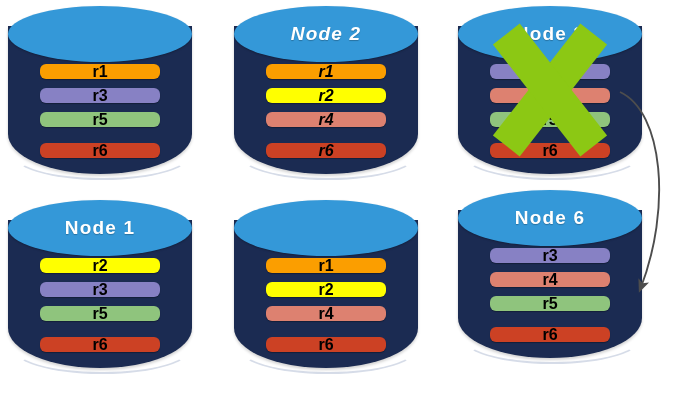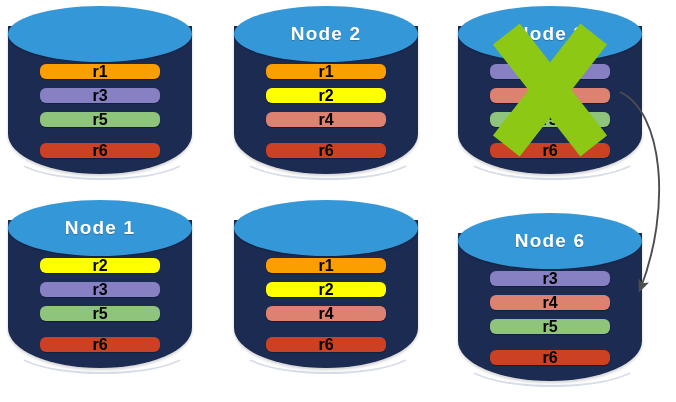--- a/index.html
+++ b/index.html
@@ -145,21 +145,21 @@
       <div class="cyl-body" style="background: rgb(27, 43, 82);"></div>
       <div class="cyl-bottom-arc"></div>
       <div class="cyl-top" style="background: rgb(52, 152, 216);"></div>
       <div class="replicas">
         <div class="replica" style="background: rgb(251, 158, 0);">r1</div>
         <div class="replica" style="background: rgb(135, 129, 196);">r3</div>
         <div class="replica" style="background: rgb(143, 196, 125);">r5</div>
         <div class="replica" style="background: rgb(204, 65, 36);">r6</div>
       </div>
     </div>
-    <div class="node" style="left: 228px; top: 4px;">
+    <div class="node" style="left: 228px; top: 4px; font-style: italic;">
       <div class="cyl-body" style="background: rgb(27, 43, 82);"></div>
       <div class="cyl-bottom-arc"></div>
       <div class="cyl-top" style="background: rgb(52, 152, 216);"></div>
       <div class="node-label">Node  2</div>
       <div class="replicas">
         <div class="replica" style="background: rgb(251, 158, 0);">r1</div>
         <div class="replica" style="background: rgb(255, 255, 0);">r2</div>
         <div class="replica" style="background: rgb(221, 129, 112);">r4</div>
         <div class="replica" style="background: rgb(204, 65, 36);">r6</div>
       </div>
@@ -196,21 +196,21 @@
       <div class="cyl-body" style="background: rgb(27, 43, 82);"></div>
       <div class="cyl-bottom-arc"></div>
       <div class="cyl-top" style="background: rgb(52, 152, 216);"></div>
       <div class="replicas">
         <div class="replica" style="background: rgb(251, 158, 0);">r1</div>
         <div class="replica" style="background: rgb(255, 255, 0);">r2</div>
         <div class="replica" style="background: rgb(221, 129, 112);">r4</div>
         <div class="replica" style="background: rgb(204, 65, 36);">r6</div>
       </div>
     </div>
-    <div class="node" style="left: 452px; top: 211px;">
+    <div class="node" style="left: 452px; top: 188px;">
       <div class="cyl-body" style="background: rgb(27, 43, 82);"></div>
       <div class="cyl-bottom-arc"></div>
       <div class="cyl-top" style="background: rgb(52, 152, 216);"></div>
       <div class="node-label">Node  6</div>
       <div class="replicas">
         <div class="replica" style="background: rgb(135, 129, 196);">r3</div>
         <div class="replica" style="background: rgb(221, 129, 112);">r4</div>
         <div class="replica" style="background: rgb(143, 196, 125);">r5</div>
         <div class="replica" style="background: rgb(204, 65, 36);">r6</div>
       </div>

